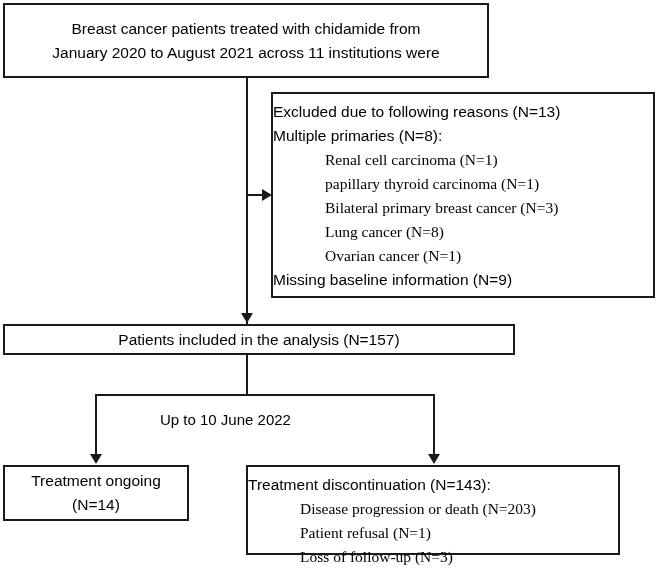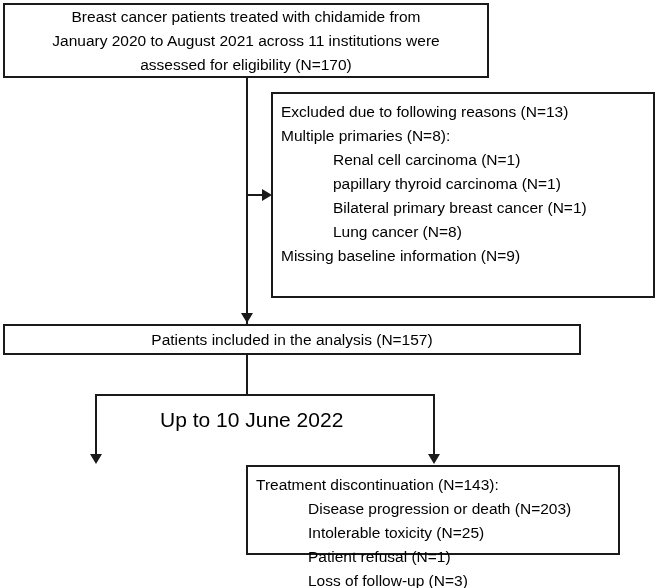--- a/index.html
+++ b/index.html
@@ -27,24 +27,24 @@
     display:flex;
     flex-direction:column;
     align-items:center;
     justify-content:center;
     text-align:center;
   }
   .box.left{
     text-align:left;
   }
   .box .pad{
-    padding:6px 8px;
+    padding:6px 0;
   }
   .line{ white-space:nowrap; }
-  .line.indent{ padding-left:52px; }
+  .line.indent{ padding-left:52px;font-family:Liberation Serif, serif; }
 
   
   .vline{
     position:absolute;
     width:2px;
     background:#1a1a1a;
   }
   .hline{
     position:absolute;
     height:2px;
@@ -59,71 +59,74 @@
   }
   .arrow-right{
     position:absolute;
     width:0;height:0;
     border-top:6px solid transparent;
     border-bottom:6px solid transparent;
     border-left:10px solid #1a1a1a;
   }
   .caption{
     position:absolute;
-    font-size:21px;
+    font-size:15px;
     line-height:20px;
     white-space:nowrap;
   }
 </style>
 </head>
 <body>
 
 <div id="canvas">
 
   <div class="box center" style="left:3px; top:3px; width:486px; height:75px;">
     <div class="line">Breast cancer patients treated with chidamide from</div>
     <div class="line">January 2020 to August 2021 across 11 institutions were</div>
-    <div class="line">assessed for eligibility (N=170)</div>
   </div>
 
   <div class="vline" style="left:246px; top:78px; height:246px;"></div>
   <div class="arrow-down" style="left:241px; top:313px;"></div>
 
   <div class="hline" style="left:248px; top:194px; width:16px;"></div>
   <div class="arrow-right" style="left:262px; top:189px;"></div>
 
   <div class="box left" style="left:271px; top:92px; width:384px; height:206px;">
     <div class="pad">
       <div class="line">Excluded due to following reasons (N=13)</div>
       <div class="line">Multiple primaries (N=8):</div>
       <div class="line indent">Renal cell carcinoma (N=1)</div>
       <div class="line indent">papillary thyroid carcinoma (N=1)</div>
-      <div class="line indent">Bilateral primary breast cancer (N=1)</div>
+      <div class="line indent">Bilateral primary breast cancer (N=3)</div>
       <div class="line indent">Lung cancer (N=8)</div>
+      <div class="line indent">Ovarian cancer (N=1)</div>
       <div class="line">Missing baseline information (N=9)</div>
     </div>
   </div>
 
-  <div class="box center" style="left:3px; top:324px; width:578px; height:31px;">
+  <div class="box center" style="left:3px; top:324px; width:512px; height:31px;">
     <div class="line">Patients included in the analysis (N=157)</div>
   </div>
 
   <div class="vline" style="left:246px; top:355px; height:41px;"></div>
   <div class="hline" style="left:95px; top:394px; width:340px;"></div>
   <div class="vline" style="left:95px; top:394px; height:62px;"></div>
   <div class="arrow-down" style="left:90px; top:454px;"></div>
   <div class="vline" style="left:433px; top:394px; height:62px;"></div>
   <div class="arrow-down" style="left:428px; top:454px;"></div>
 
   <div class="caption" style="left:160px; top:410px;">Up to 10 June 2022</div>
 
+  <div class="box center" style="left:3px; top:465px; width:186px; height:56px;">
+    <div class="line">Treatment ongoing</div>
+    <div class="line">(N=14)</div>
+  </div>
 
   <div class="box left" style="left:246px; top:465px; width:374px; height:90px;">
     <div class="pad">
       <div class="line">Treatment discontinuation (N=143):</div>
       <div class="line indent">Disease progression or death (N=203)</div>
-      <div class="line indent">Intolerable toxicity (N=25)</div>
       <div class="line indent">Patient refusal (N=1)</div>
       <div class="line indent">Loss of follow-up (N=3)</div>
     </div>
   </div>
 
 </div>
 
 </body></html>

